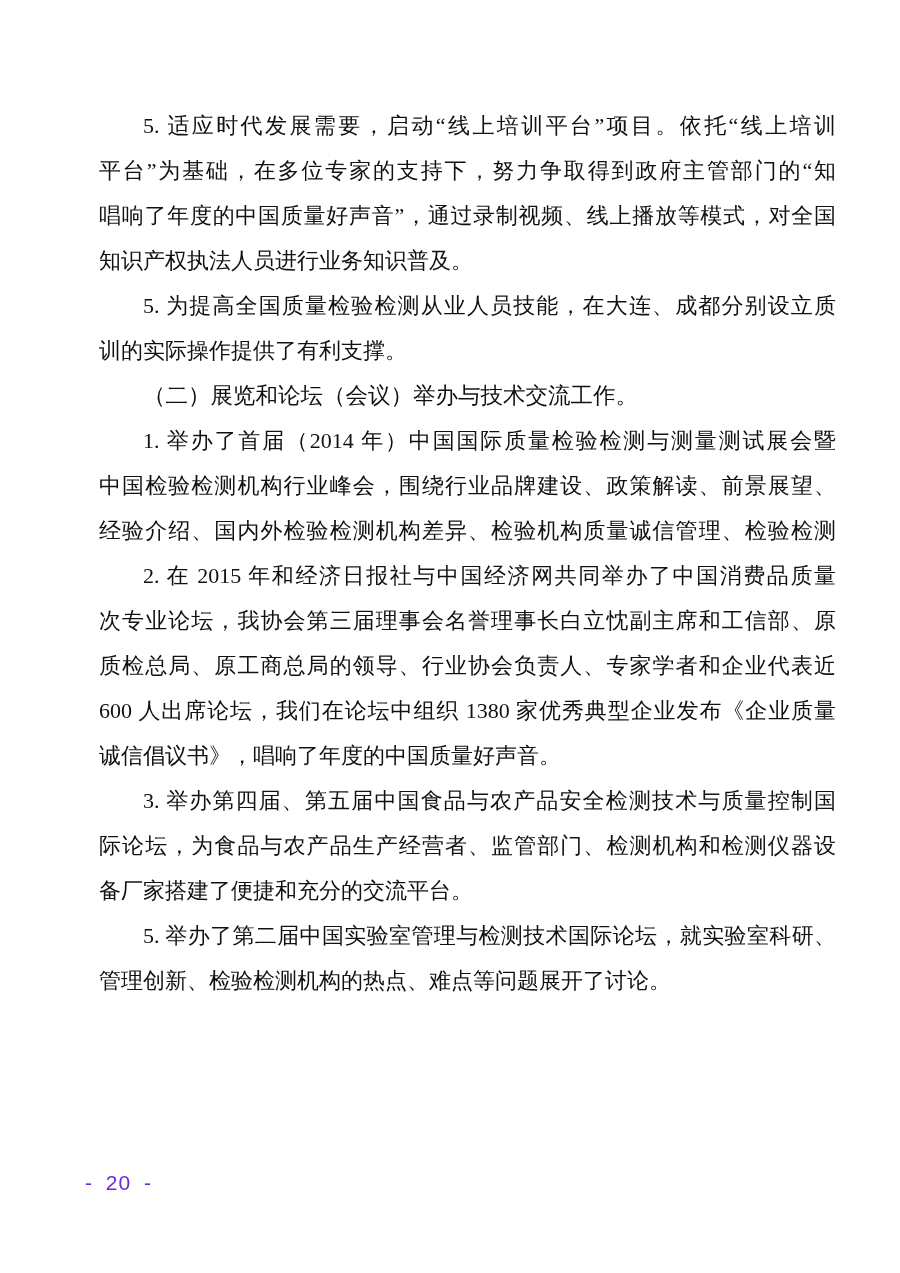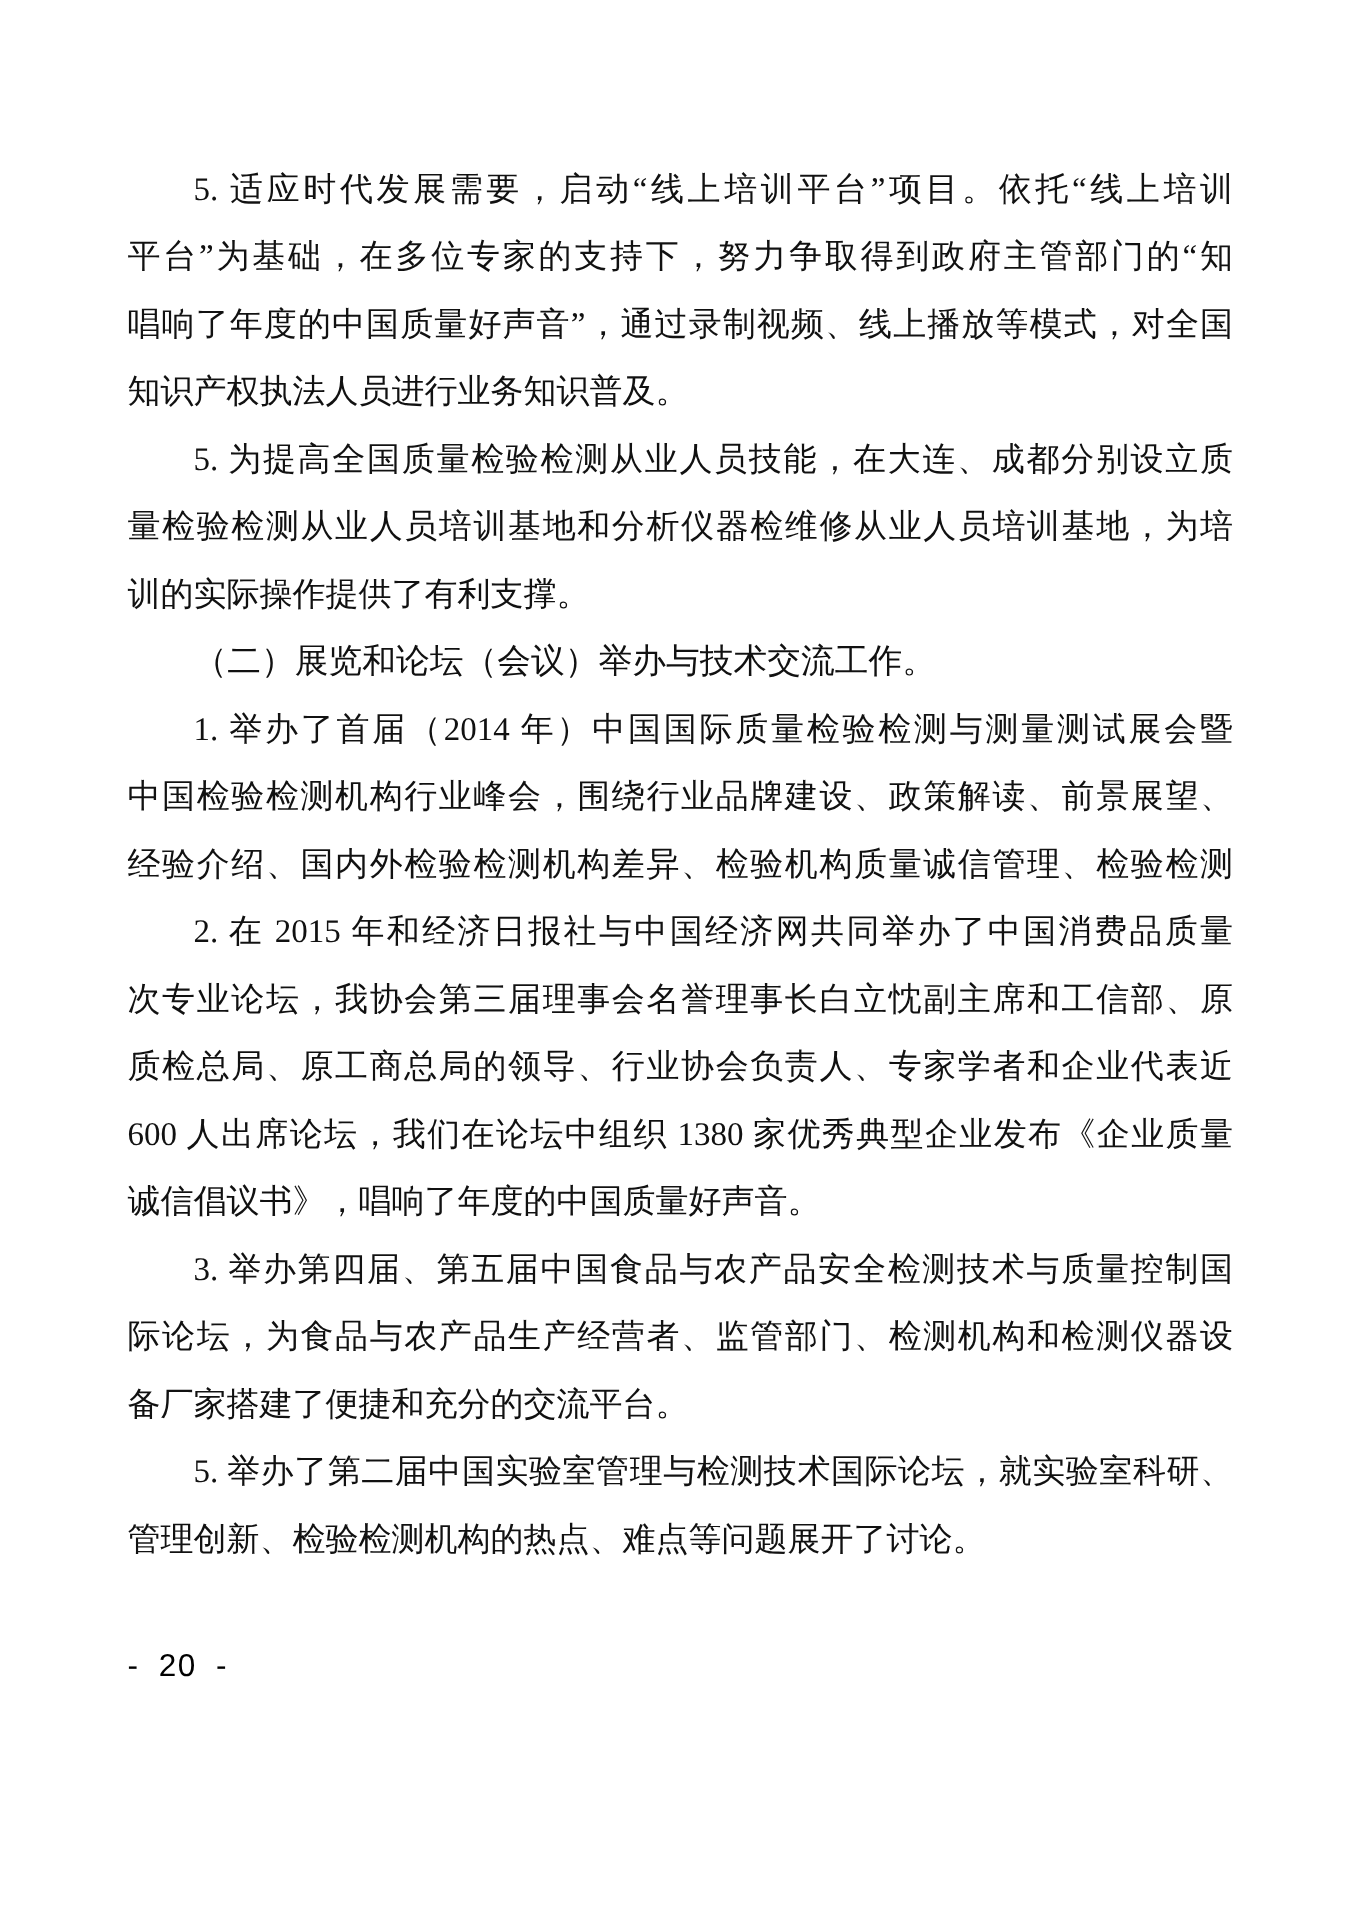--- a/index.html
+++ b/index.html
@@ -12,21 +12,21 @@
     width: 900px;
     height: 1273px;
     margin: 0 auto;
     background: #ffffff;
     color: #111111;
     font-family: "Liberation Serif", "DejaVu Serif", serif;
     overflow: hidden;
   }
   .doc-body {
     position: absolute;
-    left: 85px;
+    left: 99px;
     top: 103px;
     width: 737px;
   }
   .paragraph { margin: 0; }
   .line {
     font-size: 22px;
     line-height: 45px;
     height: 45px;
     text-align: justify;
     text-align-last: justify;
@@ -36,43 +36,42 @@
   .line.first { text-indent: 44px; }
   .line.last  { text-align-last: left; }
   .paragraph.heading .line {
     font-weight: normal;
     font-size: 22.5px;
     text-align-last: left;
   }
   .page-footer {
     position: absolute;
     left: 85px;
-    top: 1088px;
+    top: 1160px;
     font-size: 21px;
     line-height: 45px;
-    color: #000000;
+    color: #6d28d9;
     word-spacing: 6px;
     letter-spacing: 1px;
     font-family: "Liberation Sans", "DejaVu Sans", sans-serif;
   }
 </style>
 </head>
 <body>
 
 <div class="page">
   <div class="doc-body">
       <div class="paragraph body">
         <div class="line first">5. 适应时代发展需要，启动“线上培训平台”项目。依托“线上培训</div>
         <div class="line">平台”为基础，在多位专家的支持下，努力争取得到政府主管部门的“知</div>
         <div class="line">唱响了年度的中国质量好声音”，通过录制视频、线上播放等模式，对全国</div>
         <div class="line last">知识产权执法人员进行业务知识普及。</div>
       </div>
       <div class="paragraph body">
         <div class="line first">5. 为提高全国质量检验检测从业人员技能，在大连、成都分别设立质</div>
-        <div class="line">量检验检测从业人员培训基地和分析仪器检维修从业人员培训基地，为培</div>
         <div class="line last">训的实际操作提供了有利支撑。</div>
       </div>
       <div class="paragraph heading">
         <div class="line first last">（二）展览和论坛（会议）举办与技术交流工作。</div>
       </div>
       <div class="paragraph body">
         <div class="line first">1. 举办了首届（2014 年）中国国际质量检验检测与测量测试展会暨</div>
         <div class="line">中国检验检测机构行业峰会，围绕行业品牌建设、政策解读、前景展望、</div>
         <div class="line">经验介绍、国内外检验检测机构差异、检验机构质量诚信管理、检验检测</div>
       </div>

